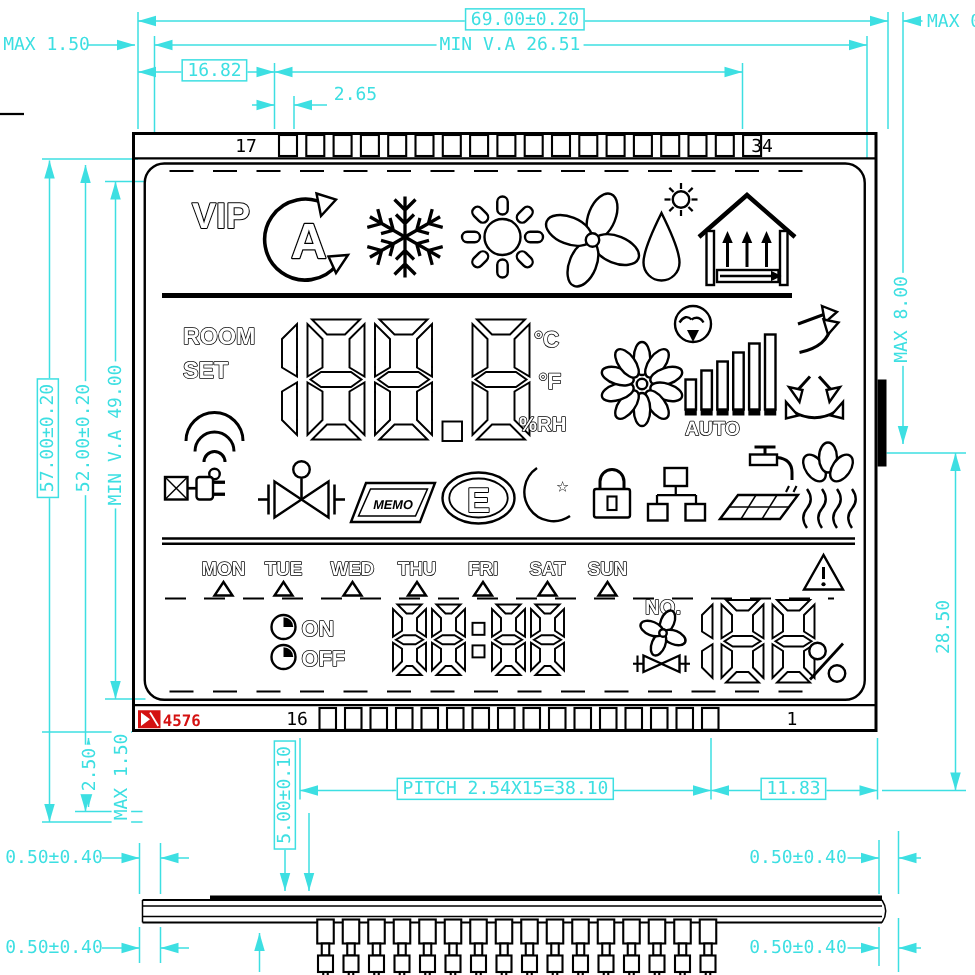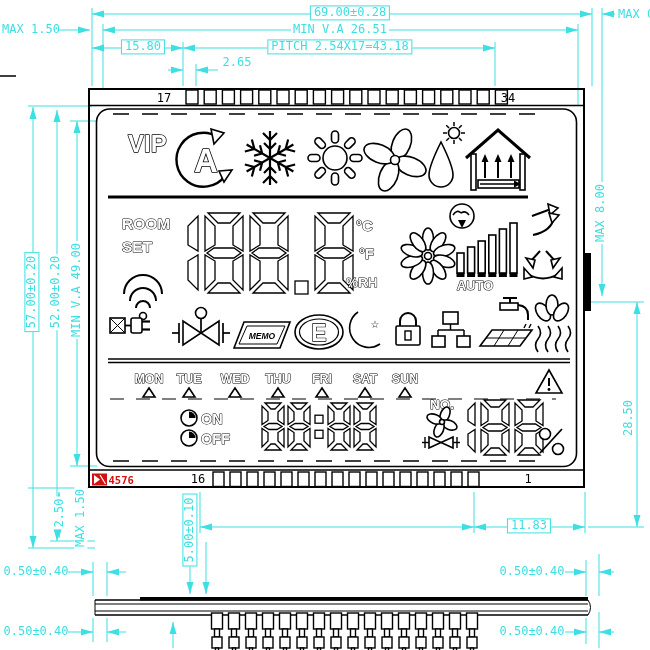--- a/index.html
+++ b/index.html
@@ -679,32 +679,32 @@
         <polygon points="427,315 427,337.5 434,333 434,322" class="sg"></polygon>
         <polygon points="429,339.5 434.5,336 447.5,336 453,339.5 447.5,343 434.5,343" class="sg"></polygon>
       </g>
     <g>
       <circle cx="457" cy="346" r="5.5" class="ic" stroke-width="1.8"></circle>
       <circle cx="470" cy="361" r="5.5" class="ic" stroke-width="1.8"></circle>
       <line class="ln" stroke-width="1.8" x1="452" y1="365" x2="474" y2="341"></line>
     </g>
   </svg>
 
-  <div class="dim bx" style="left:350px;top:13px">69.00±0.28</div>
+  <div class="dim bx" style="left:350px;top:13px">69.00±0.20</div>
   <div class="dim bg" style="left:340px;top:30px">MIN V.A 26.51</div>
   <div class="dim" style="left:31px;top:30px">MAX 1.50</div>
-  <div class="dim bx" style="left:143px;top:47px">15.80</div>
-  <div class="dim bx" style="left:340px;top:47px">PITCH 2.54X17=43.18</div>
+  <div class="dim bx" style="left:143px;top:47px">16.82</div>
   <div class="dim" style="left:237px;top:63px">2.65</div>
   <div class="dim raw" style="left:618px;top:8px">MAX 0.</div>
   <div class="dim vdim bx" style="left:32px;top:292px">57.00±0.20</div>
   <div class="dim vdim bg" style="left:56px;top:292px">52.00±0.20</div>
   <div class="dim vdim bg" style="left:77px;top:290px">MIN V.A 49.00</div>
   <div class="dim vdim bg" style="left:601px;top:213px">MAX 8.00</div>
   <div class="dim vdim bg" style="left:629px;top:418px">28.50</div>
+  <div class="dim bx" style="left:337px;top:526px">PITCH 2.54X15=38.10</div>
   <div class="dim bx" style="left:529px;top:526px">11.83</div>
   <div class="dim vdim bx" style="left:190px;top:530px">5.00±0.10</div>
   <div class="dim vdim bg" style="left:60px;top:513px">2.50</div>
   <div class="dim vdim bg" style="left:81px;top:518px">MAX 1.50</div>
   <div class="dim" style="left:36px;top:572px">0.50±0.40</div>
   <div class="dim" style="left:36px;top:632px">0.50±0.40</div>
   <div class="dim" style="left:532px;top:572px">0.50±0.40</div>
   <div class="dim" style="left:532px;top:632px">0.50±0.40</div>
 </div>
 

